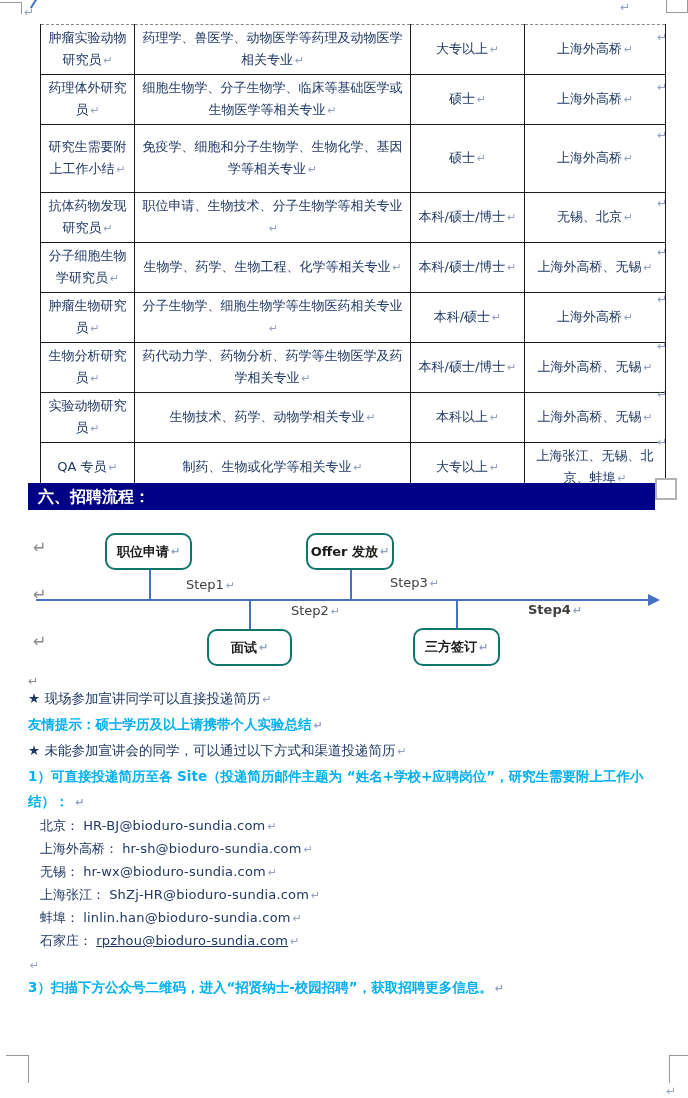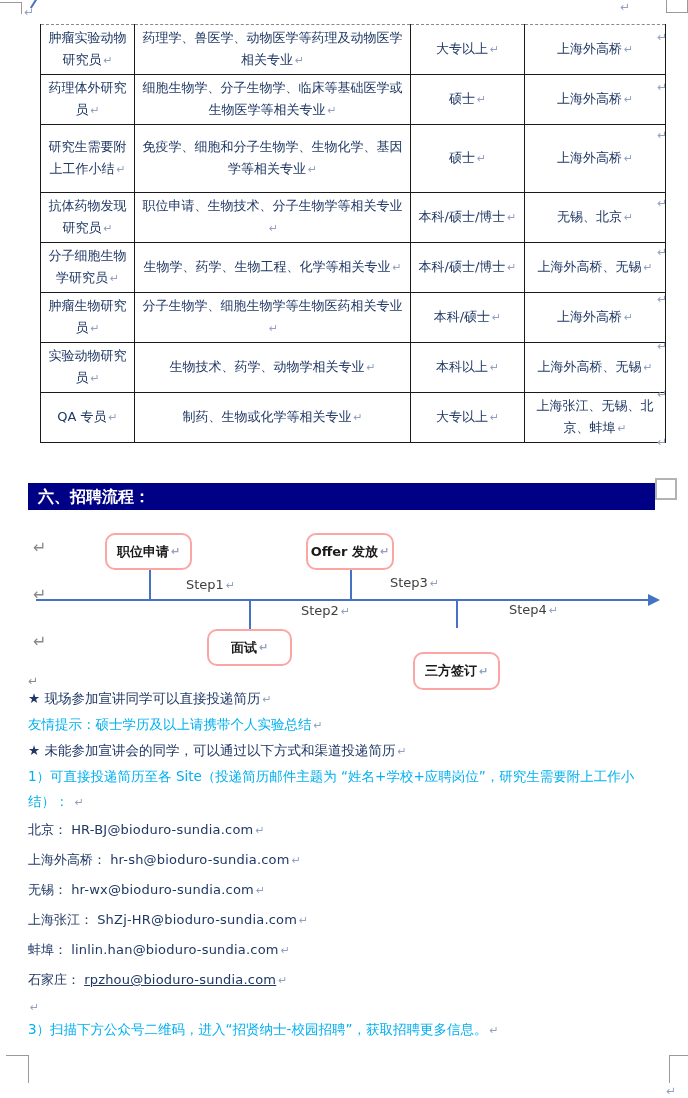--- a/index.html
+++ b/index.html
@@ -31,30 +31,30 @@
   
   .sec-bar{position:absolute;left:28px;top:483px;width:627px;height:27px;background:#000087;
            color:#ffffff;font-weight:bold;font-size:16px;line-height:27px;padding-left:10px;box-sizing:border-box;}
   .handle-box{position:absolute;left:655px;top:478px;width:18px;height:18px;background:#ffffff;border:2px solid #b3b3b3;}
 
   
   .flow-line{position:absolute;left:36px;top:599px;width:614px;height:2px;background:#4472C4;}
   .flow-arrowhead{position:absolute;left:648px;top:594px;width:0;height:0;
                   border-left:12px solid #4472C4;border-top:6px solid transparent;border-bottom:6px solid transparent;}
   .conn{position:absolute;width:2px;background:#4472C4;}
-  .flow-box{position:absolute;background:#ffffff;border:2px solid #fca5a5;border-radius:10px;
+  .flow-box{position:absolute;background:#ffffff;border:2px solid #0f766e;border-radius:10px;
             display:flex;align-items:center;justify-content:center;
             font-weight:bold;font-size:13px;color:#1a1a1a;box-sizing:border-box;}
   .step{position:absolute;font-size:13px;color:#3f3f3f;font-family:"DejaVu Sans",sans-serif;}
 
   
   .textblock{position:absolute;left:28px;top:674px;width:634px;}
   .t-navy{color:#1F3864;font-size:13.5px;line-height:25px;}
-  .t-cyan{color:#00B0F0;font-weight:normal;font-size:13.5px;line-height:25px;}
-  .contact-line{color:#1F3864;font-size:13px;line-height:29px;}
+  .t-cyan{color:#00B0F0;font-weight:bold;font-size:13.5px;line-height:25px;}
+  .contact-line{color:#1F3864;font-size:13px;line-height:22px;margin-left:12px;}
   .contact-line .email{letter-spacing:0.2px;}
   .email.link{text-decoration:underline;}
   .empty-line{height:12px;line-height:12px;}
   .empty-line2{height:22px;line-height:22px;}
 </style>
 </head>
 <body>
 
 <div class="page">
 
@@ -104,20 +104,26 @@
       <td><span>生物学、药学、生物工程、化学等相关专业</span><span class="pm">↵</span></td>
       <td><span>本科/硕士/博士</span><span class="pm">↵</span></td>
       <td><span>上海外高桥、无锡</span><span class="pm">↵</span></td>
     </tr>
     <tr class="r6">
       <td><span>肿瘤生物研究员</span><span class="pm">↵</span></td>
       <td><span>分子生物学、细胞生物学等生物医药相关专业</span><span class="pm">↵</span></td>
       <td><span>本科/硕士</span><span class="pm">↵</span></td>
       <td><span>上海外高桥</span><span class="pm">↵</span></td>
     </tr>
+    <tr class="r7">
+      <td><span>生物分析研究员</span><span class="pm">↵</span></td>
+      <td><span>药代动力学、药物分析、药学等生物医学及药学相关专业</span><span class="pm">↵</span></td>
+      <td><span>本科/硕士/博士</span><span class="pm">↵</span></td>
+      <td><span>上海外高桥、无锡</span><span class="pm">↵</span></td>
+    </tr>
     <tr class="r8">
       <td><span>实验动物研究员</span><span class="pm">↵</span></td>
       <td><span>生物技术、药学、动物学相关专业</span><span class="pm">↵</span></td>
       <td><span>本科以上</span><span class="pm">↵</span></td>
       <td><span>上海外高桥、无锡</span><span class="pm">↵</span></td>
     </tr>
     <tr class="r9">
       <td><span>QA 专员</span><span class="pm">↵</span></td>
       <td><span>制药、生物或化学等相关专业</span><span class="pm">↵</span></td>
       <td><span>大专以上</span><span class="pm">↵</span></td>
@@ -155,29 +161,29 @@
       <span class="pm">↵</span>
     </div>
   <div class="flow-box" style="left:306px;top:533px;width:88px;height:37px;">
       <span>Offer 发放</span>
       <span class="pm">↵</span>
     </div>
   <div class="flow-box" style="left:207px;top:629px;width:85px;height:37px;">
       <span>面试</span>
       <span class="pm">↵</span>
     </div>
-  <div class="flow-box" style="left:413px;top:628px;width:87px;height:38px;margin-top:24px;">
+  <div class="flow-box" style="left:413px;top:628px;width:87px;height:38px;">
       <span>三方签订</span>
       <span class="pm">↵</span>
     </div>
 
   <div class="step" style="left:186px;top:577px;"><span>Step1</span><span class="pm">↵</span></div>
-  <div class="step" style="left:291px;top:603px;margin-left:10px;"><span>Step2</span><span class="pm">↵</span></div>
+  <div class="step" style="left:291px;top:603px;"><span>Step2</span><span class="pm">↵</span></div>
   <div class="step" style="left:390px;top:575px;"><span>Step3</span><span class="pm">↵</span></div>
-  <div class="step" style="left:509px;top:602px;"><span>Step4</span><span class="pm">↵</span></div>
+  <div class="step" style="left:528px;top:602px;font-weight:bold;"><span>Step4</span><span class="pm">↵</span></div>
 
   <div class="textblock">
     <div class="empty-line"><span class="pm-big" style="position:static;font-size:12px;">↵</span></div>
     <div class="t-navy"><span>★  现场参加宣讲同学可以直接投递简历</span><span class="pm">↵</span></div>
     <div class="t-cyan"><span>友情提示：硕士学历及以上请携带个人实验总结</span><span class="pm">↵</span></div>
     <div class="t-navy"><span>★  未能参加宣讲会的同学，可以通过以下方式和渠道投递简历</span><span class="pm">↵</span></div>
     <div class="t-cyan"><span>1）可直接投递简历至各 Site（投递简历邮件主题为 “姓名+学校+应聘岗位”，研究生需要附上工作小结）： </span><span class="pm">↵</span></div>
 
     <div class="contact-line"><span class="city">北京：</span> <span class="email">HR-BJ@bioduro-sundia.com</span><span class="pm">↵</span></div>
     <div class="contact-line"><span class="city">上海外高桥：</span> <span class="email">hr-sh@bioduro-sundia.com</span><span class="pm">↵</span></div>

